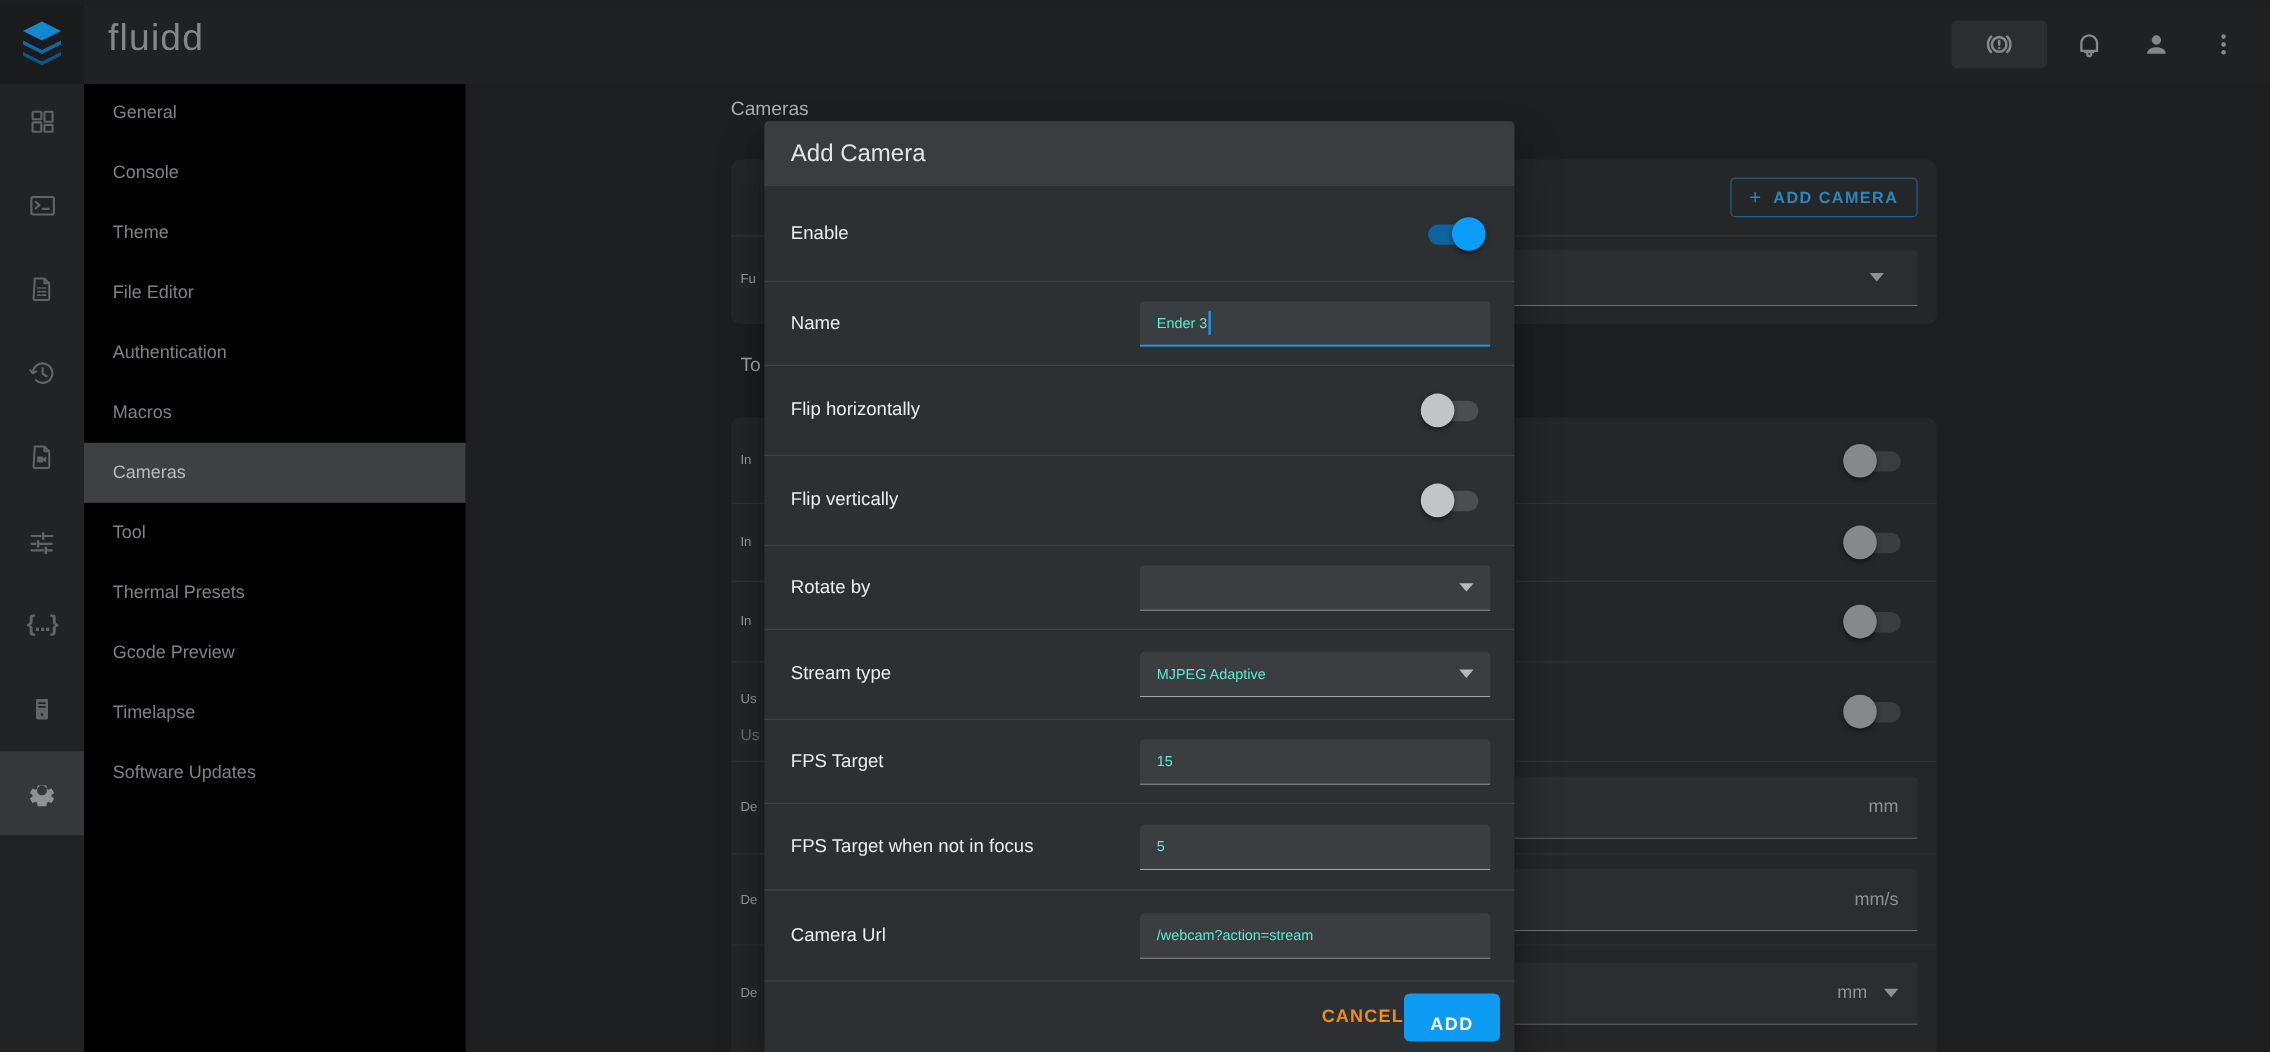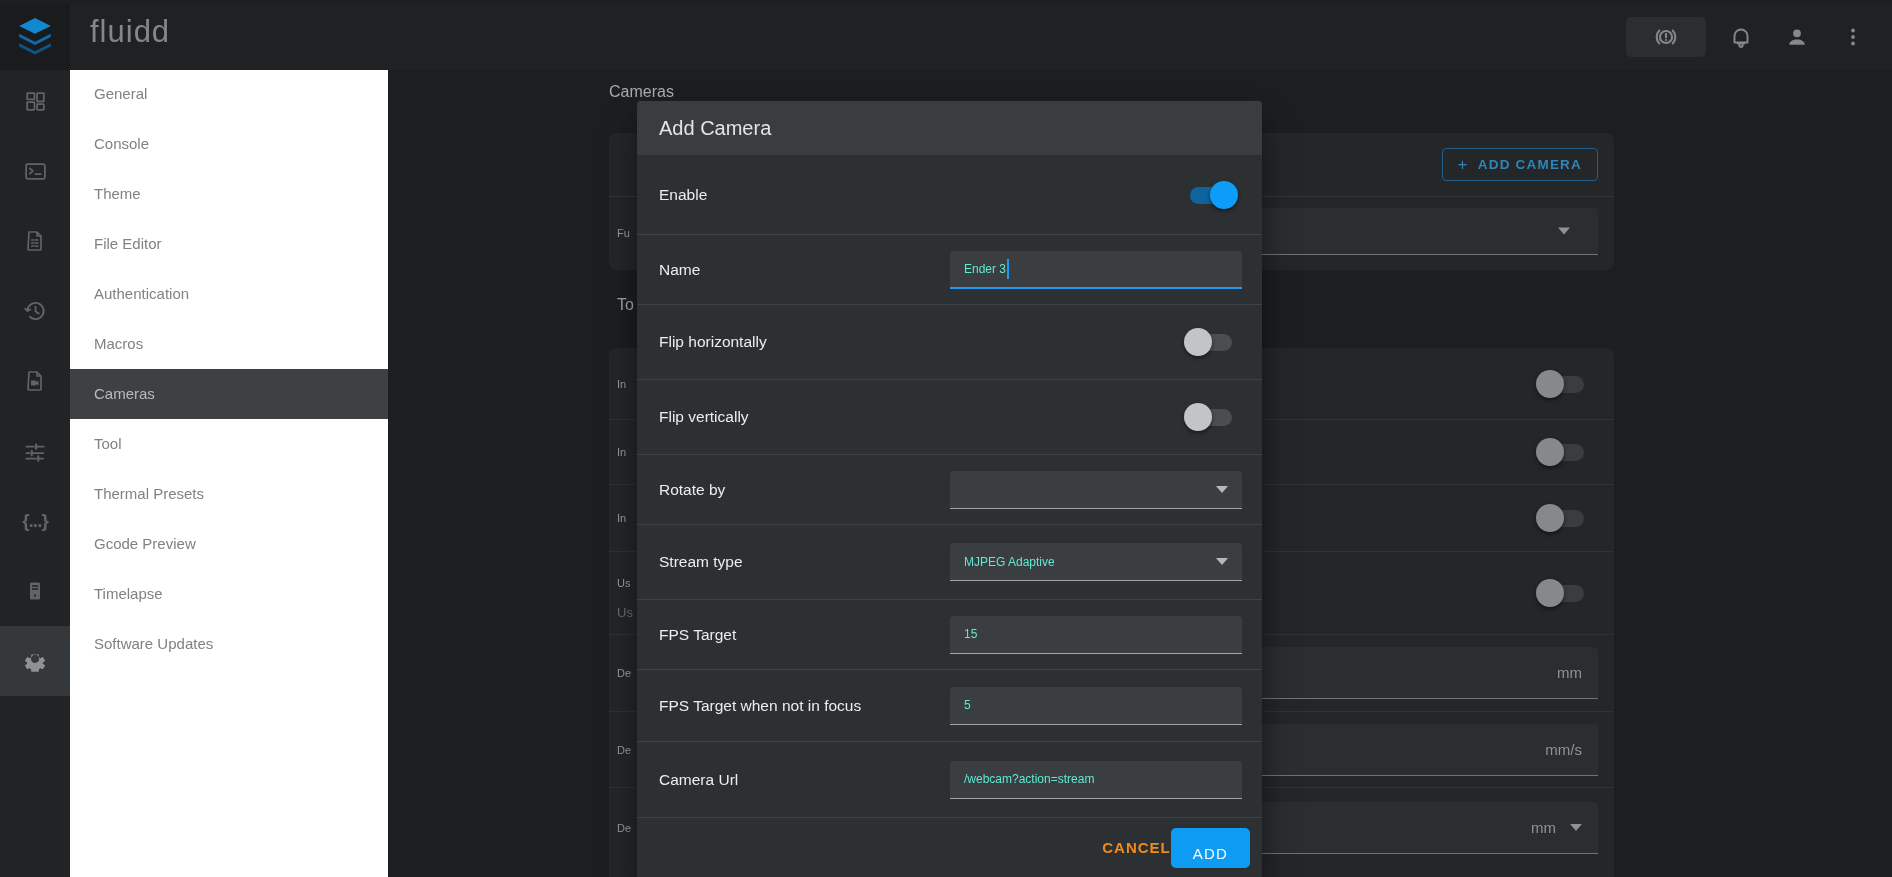--- a/index.html
+++ b/index.html
@@ -22,21 +22,21 @@
   
   .rail { position:absolute; left:0; top:66px; width:70px; height:811px; background:#212324; z-index:4; }
   .rail-item { width:70px; height:70px; display:flex; align-items:center; justify-content:center; }
   .rail-item svg { stroke:#606467; fill:none; stroke-width:1.7; stroke-linecap:round; stroke-linejoin:round; }
   .rail-item .rfill { fill:#606467; stroke:none; }
   .rail-item.active { background:#35383a; }
   .rail-item.active .rfill { fill:#8e9294; }
   .rail-braces { color:#606467; font-size:19px; font-weight:700; letter-spacing:-1px; }
 
   
-  .nav { position:absolute; left:70px; top:66px; width:318px; height:811px; background:#ffffff; z-index:4; padding-top:3px; }
+  .nav { position:absolute; left:70px; top:66px; width:318px; height:811px; background:#000000; z-index:4; padding-top:3px; }
   .nav-item { height:50px; line-height:50px; padding-left:24px; font-size:15px; font-weight:500; color:#7f8284; }
   .nav-item.active { background:#3e4143; color:#b8bbbc; }
 
   
   .content { position:absolute; left:388px; top:66px; right:0; bottom:0; background:#1c1e1f; z-index:1; }
   .container { position:absolute; left:221px; top:0; width:1005px; height:811px; }
   .page-heading { position:absolute; left:0; top:17px; font-size:16px; color:#a9acae; }
   .card { position:absolute; left:0; background:#242628; border-radius:8px; }
   .card1 { top:67px; width:1005px; height:137px; }
   .card1-row1 { height:64px; display:flex; align-items:center; justify-content:flex-end; padding-right:16px;
@@ -88,21 +88,21 @@
   .m-toggle-wrap { margin-right:10px; }
   .field { width:292px; height:38px; background:#3a3e41; border-radius:4px 4px 0 0;
            border-bottom:1px solid #a3a6a8; display:flex; align-items:center; padding:0 14px;
            font-size:12px; color:#5eead4; }
   .field.focused { border-bottom:2px solid #1e9bf0; }
   .text-caret { display:inline-block; width:2px; height:20px; background:#2196f3; margin-left:1px; }
   .field.select { justify-content:space-between; }
   .m-footer { flex:1; display:flex; align-items:center; justify-content:flex-end; padding-right:12px; }
   .cancel-btn { font-size:15px; font-weight:700; letter-spacing:1px; color:#f08c1b; background:none; border:none; }
   .add-btn { height:40px; padding:17px 22px; background:#0d9bf3; border:none; border-radius:5px;
-             color:#fdfdfd; font-size:15px; font-weight:400; letter-spacing:1.2px; }
+             color:#fdfdfd; font-size:15px; font-weight:700; letter-spacing:1.2px; }
 </style>
 </head>
 <body>
 
 <div class="topbar">
   <div class="logo-cell">
     <svg width="38" height="42" viewBox="0 0 24 26">
       <path d="M12 1 L22 6 L12 11 L2 6 Z" fill="#1387d0"></path>
       <path d="M2 11 L12 16 L22 11 L22 13 L12 18 L2 13 Z" fill="#0f6aa6"></path>
       <path d="M2 17 L12 22 L22 17 L22 19 L12 24 L2 19 Z" fill="#0d5586"></path>

